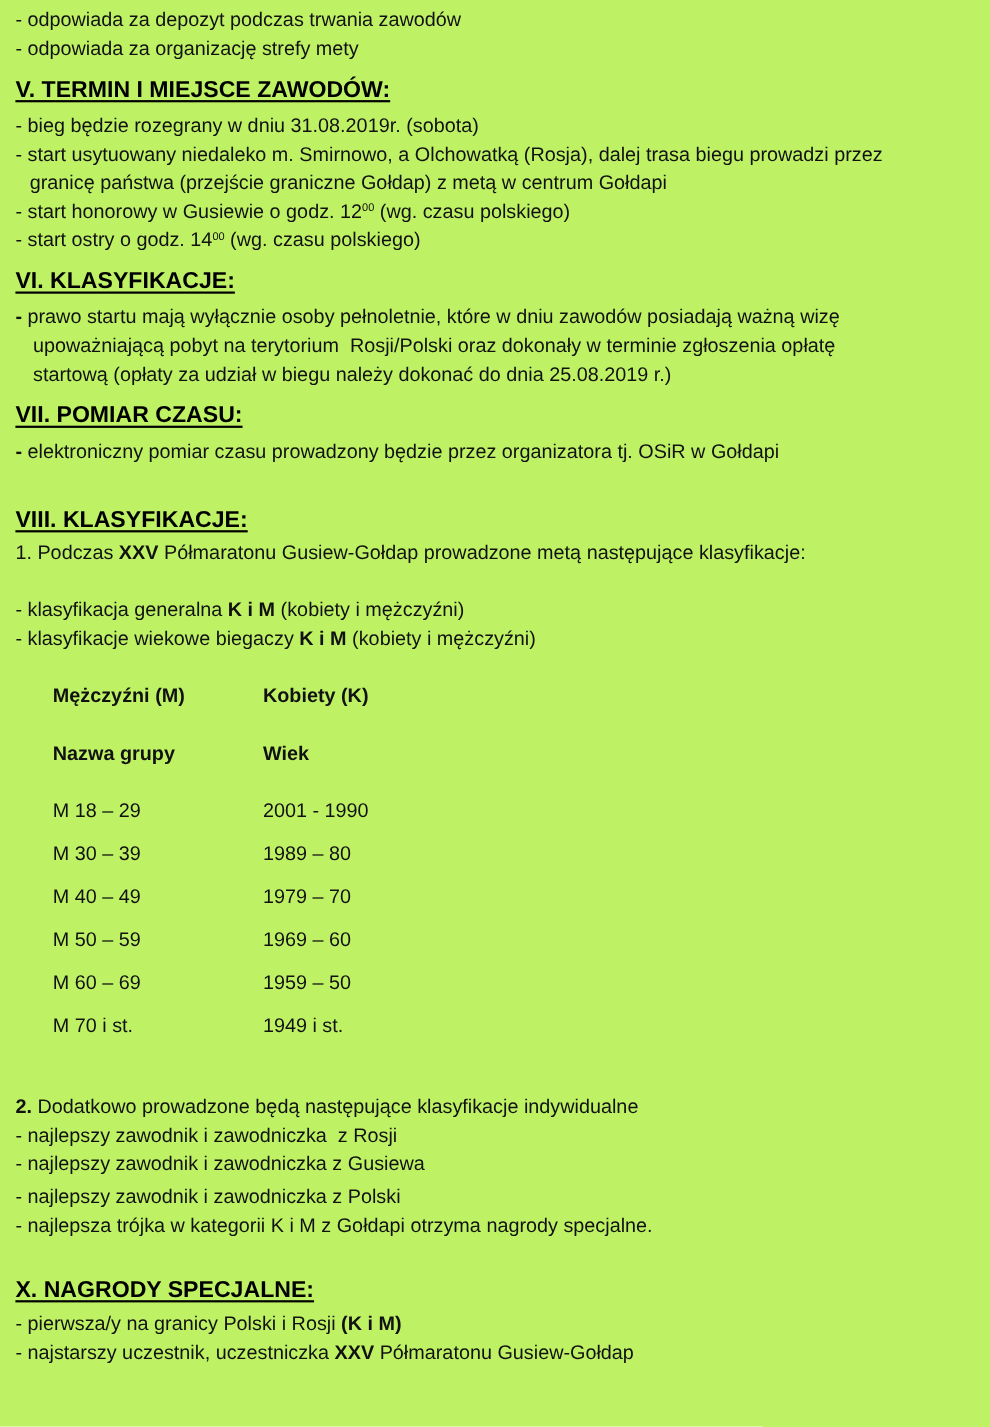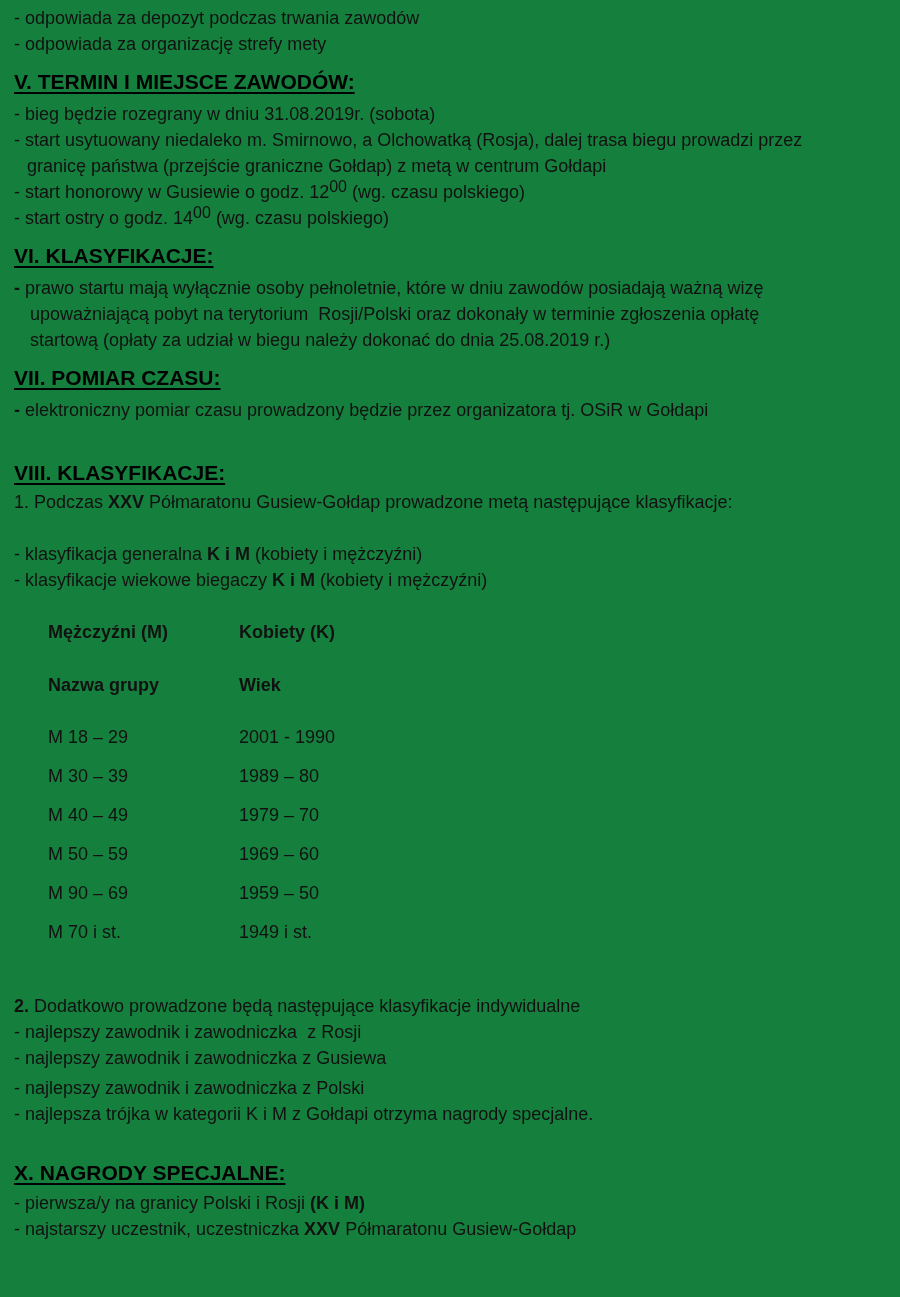--- a/index.html
+++ b/index.html
@@ -1,21 +1,21 @@
 <!DOCTYPE html>
 <html><head>
 <meta charset="utf-8">
 <style>
   * { margin: 0; padding: 0; box-sizing: border-box; }
   html, body { background: #ffffff; }
   .page {
     width: 900px;
     height: 1297px;
     padding: 5px 14px 0 14px;
-    background: #15803d;
+    background: #bef264;
     color: #111111;
     font-family: "Liberation Sans", "DejaVu Sans", sans-serif;
     font-size: 18px;
     line-height: 26px;
     overflow: hidden;
   }
   .ln { white-space: pre-wrap; }
   .indent { padding-left: 13px; }
   .indent16 { padding-left: 16px; }
   .hd {
@@ -25,21 +25,21 @@
     color: #000000;
     text-decoration: underline;
     text-decoration-thickness: 2px;
     text-underline-offset: 3px;
     margin: 11px 0 6px 0;
     white-space: pre-wrap;
   }
   .hd.hd-viii { margin-top: 36px; margin-bottom: 3px; }
   .hd.hd-x { margin-top: 32px; margin-bottom: 4px; }
   .b { font-weight: 700; }
-  .sup { font-size: 16px; vertical-align: 6px; line-height: 0; }
+  .sup { font-size: 10px; vertical-align: 6px; line-height: 0; }
   .bullets-gap { margin-top: 26px; }
   .agetable { margin-top: 26px; }
   .trow { display: flex; }
   .trow.thead1 { margin-bottom: 26px; }
   .trow.thead2 { margin-bottom: 25px; }
   .trow.tdata { margin-bottom: 13px; }
   .tc1 { width: 225px; padding-left: 34px; white-space: pre-wrap; }
   .tc2 { width: 190px; text-align: left; white-space: pre-wrap; }
   .thead1 .tc1, .thead1 .tc2, .thead2 .tc1, .thead2 .tc2 { font-weight: 700; line-height: 27px; }
   .sec2 { margin-top: 48px; }
@@ -95,21 +95,21 @@
     </div>
     <div class="trow tdata">
       <div class="tc1">M 40 – 49</div>
       <div class="tc2">1979 – 70</div>
     </div>
     <div class="trow tdata">
       <div class="tc1">M 50 – 59</div>
       <div class="tc2">1969 – 60</div>
     </div>
     <div class="trow tdata">
-      <div class="tc1">M 90 – 69</div>
+      <div class="tc1">M 60 – 69</div>
       <div class="tc2">1959 – 50</div>
     </div>
     <div class="trow tdata">
       <div class="tc1">M 70 i st.</div>
       <div class="tc2">1949 i st.</div>
     </div>
   </div>
 
   <div class="sec2">
     <p class="ln"><span class="b">2.</span><span> Dodatkowo prowadzone będą następujące klasyfikacje indywidualne</span></p>

